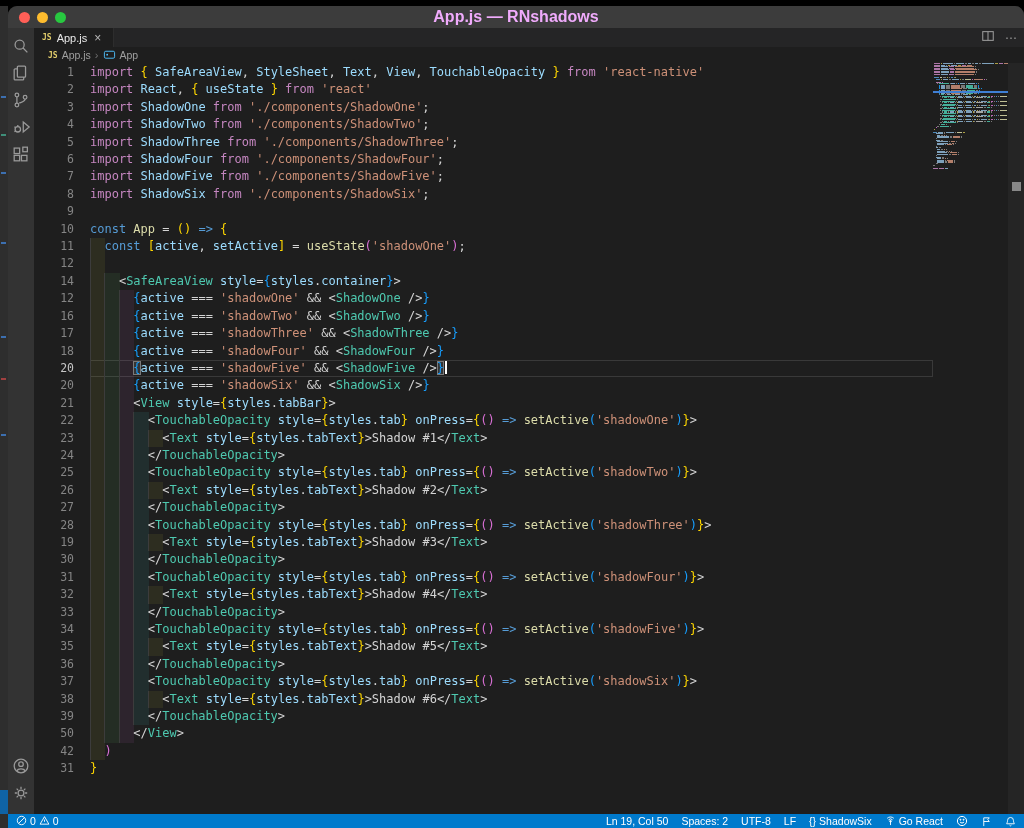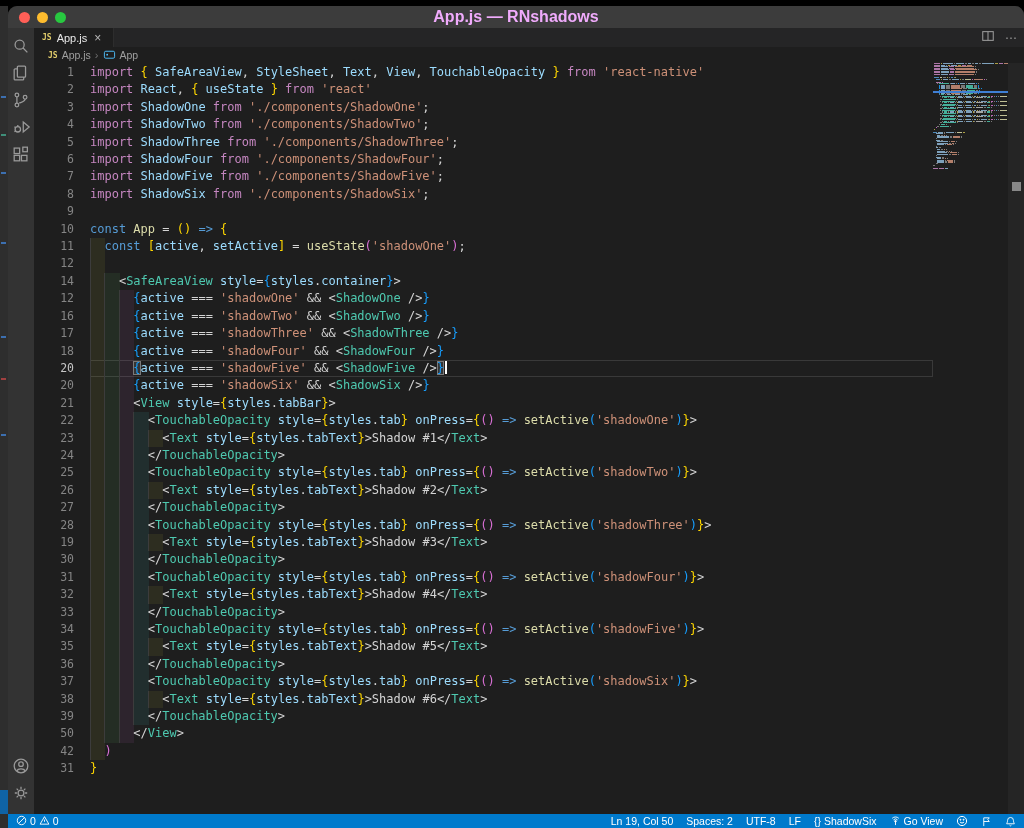--- a/index.html
+++ b/index.html
@@ -473,21 +473,21 @@
           <span>{}</span>
           <span>ShadowSix</span>
         </div>
         <div class="sb-item">
           <span>
             <svg width="11" height="11" viewBox="0 0 12 12">
                 <path d="M6 7 v4 M3.8 5.3 a3 3 0 0 1 4.4 0 M2.4 3.6 a5.2 5.2 0 0 1 7.2 0"></path>
                 <circle cx="6" cy="6.8" r="0.9" fill="#fff"></circle>
               </svg>
           </span>
-          <span>Go View</span>
+          <span>Go React</span>
         </div>
         <div class="sb-item">
           <svg width="12" height="12" viewBox="0 0 12 12">
               <circle cx="6" cy="6" r="4.6"></circle>
               <path d="M4 7 c1 1.3 3 1.3 4 0"></path>
               <circle cx="4.4" cy="4.7" r="0.5" fill="#fff"></circle>
               <circle cx="7.6" cy="4.7" r="0.5" fill="#fff"></circle>
             </svg>
         </div>
         <div class="sb-item">

